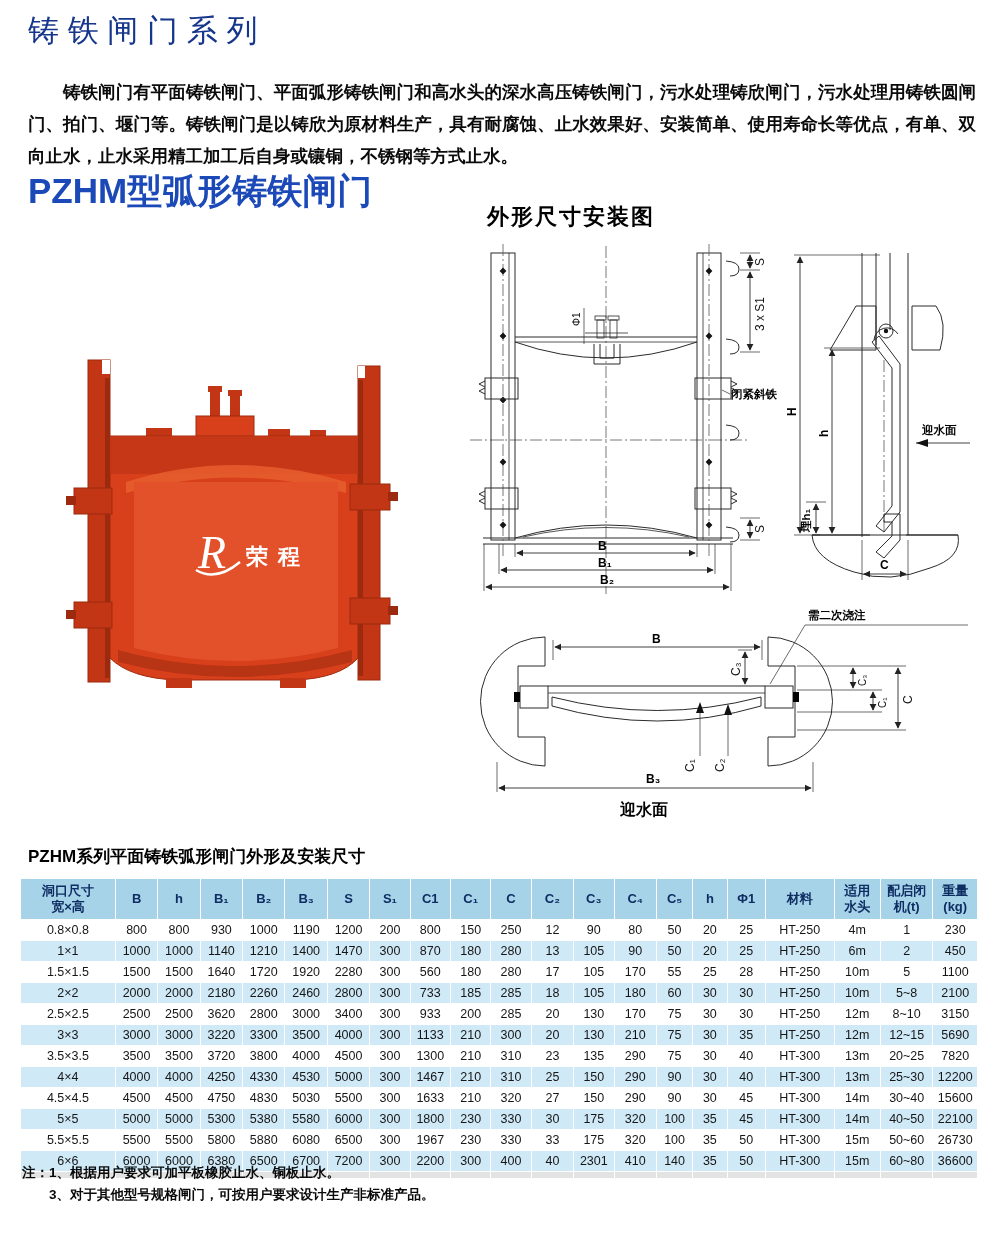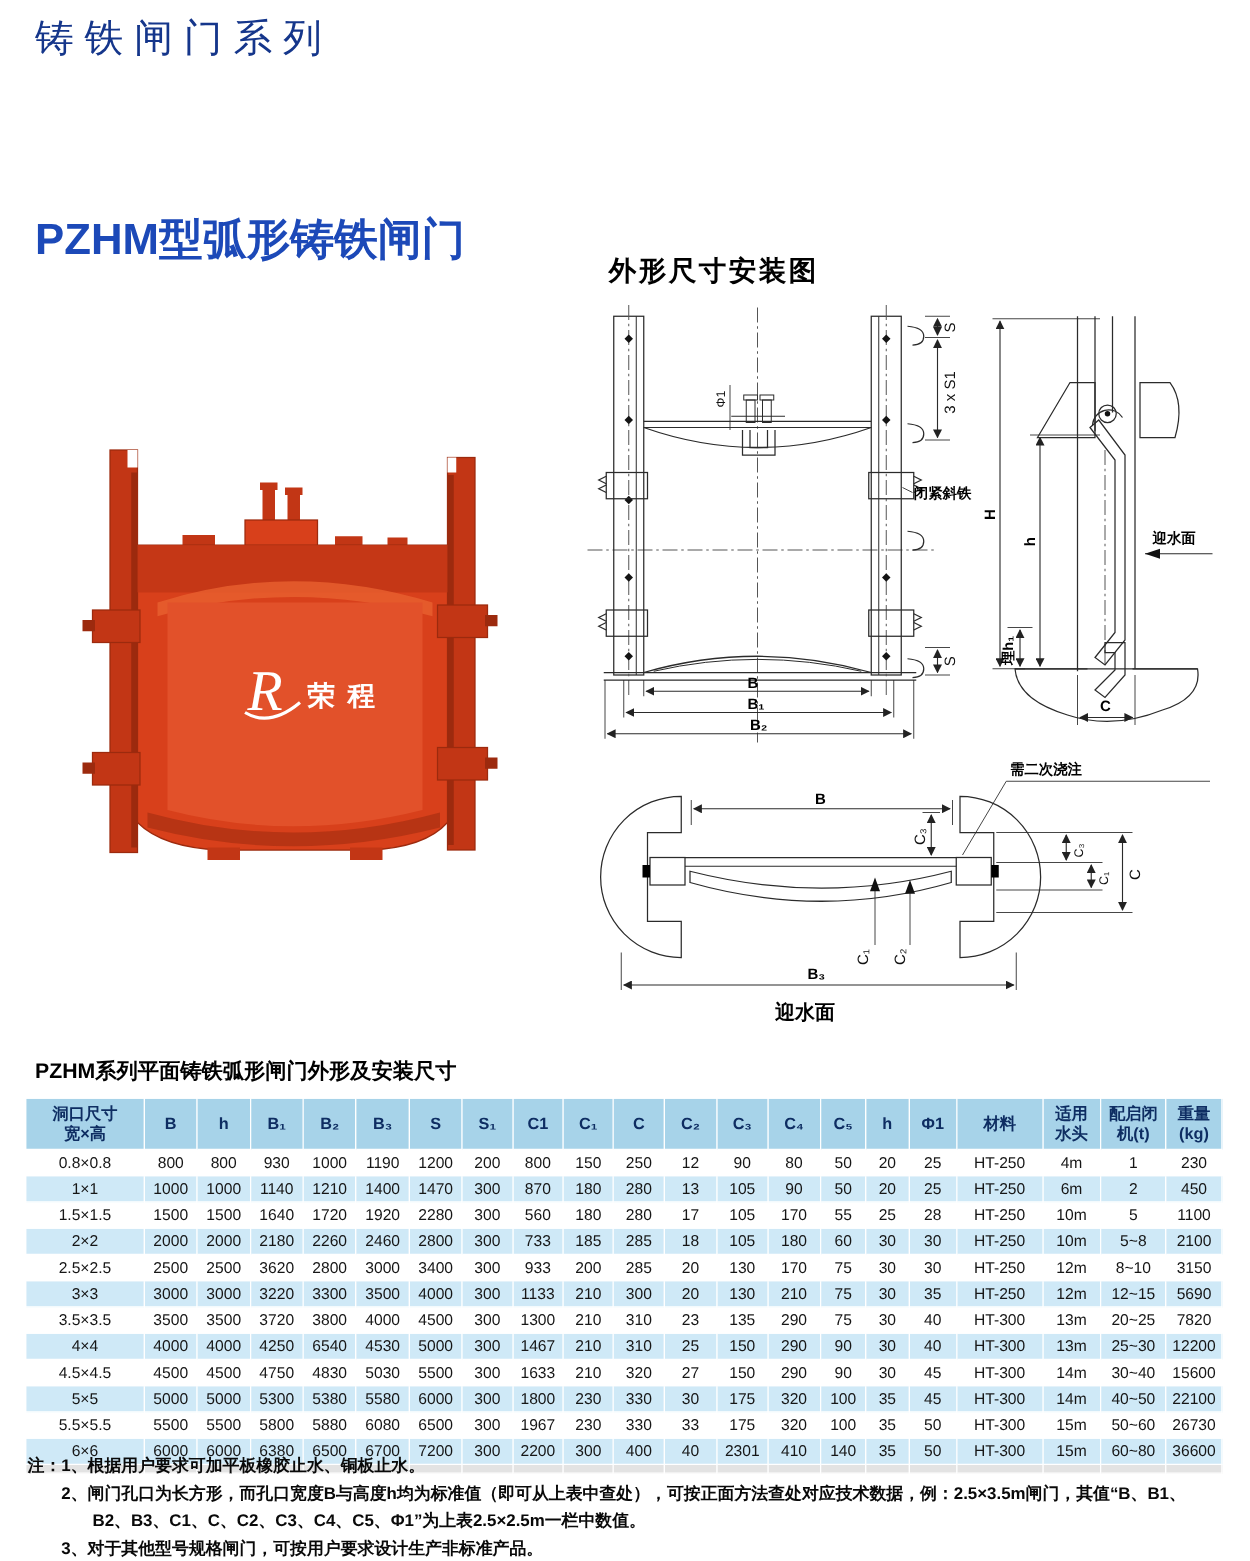--- a/index.html
+++ b/index.html
@@ -54,20 +54,21 @@
   .g-light{fill:var(--gate-red-light);}
   .g-stroke{stroke:var(--gate-red-dark);stroke-width:1;}
   .logo-w{fill:#fff;font-family:"Liberation Serif","DejaVu Serif",serif;}
 </style>
 </head>
 <body>
 
 <div class="page">
 
   <h1 class="main-title">铸铁闸门系列</h1>
+  <p class="intro">铸铁闸门有平面铸铁闸门、平面弧形铸铁闸门和高水头的深水高压铸铁闸门，污水处理铸欣闸门，污水处理用铸铁圆闸门、拍门、堰门等。铸铁闸门是以铸欣为原材料生产，具有耐腐蚀、止水效果好、安装简单、使用寿命长等优点，有单、双向止水，止水采用精工加工后自身或镶铜，不锈钢等方式止水。</p>
   <h2 class="section-title">PZHM型弧形铸铁闸门</h2>
   <div class="drawing-title">外形尺寸安装图</div>
 
   <svg class="gate-photo" viewBox="0 0 388 390">
     <g>
       <rect x="30" y="30" width="22" height="322" class="g-mid g-stroke"></rect>
       <rect x="44" y="30" width="8" height="14" fill="#fff"></rect>
       <rect x="47" y="48" width="5" height="300" class="g-dark"></rect>
     </g>
     <g>
@@ -607,21 +608,21 @@
           <td>HT-300</td>
           <td>13m</td>
           <td>20~25</td>
           <td>7820</td>
         </tr>
         <tr class="alt">
           <td>4×4</td>
           <td>4000</td>
           <td>4000</td>
           <td>4250</td>
-          <td>6540</td>
+          <td>4330</td>
           <td>4530</td>
           <td>5000</td>
           <td>300</td>
           <td>1467</td>
           <td>210</td>
           <td>310</td>
           <td>25</td>
           <td>150</td>
           <td>290</td>
           <td>90</td>
@@ -747,18 +748,17 @@
           <td></td>
           <td></td>
         </tr>
       </tbody>
   </table>
 
   <div class="notes">
     <div class="notes-label">注：</div>
     <div class="notes-items">
       <div class="note-item">1、根据用户要求可加平板橡胶止水、铜板止水。</div>
-      <div class="note-item hang">2、闸门孔口为长方形，而孔口宽度B与高度h均为标准值（即可从上表中查处），可按正面方法查处对应技术数据，例：2.5×3.5m闸门，其值“B、B1、B2、B3、C1、C、C2、C3、C4、C5、Φ1”为上表2.5×2.5m一栏中数值。</div>
       <div class="note-item">3、对于其他型号规格闸门，可按用户要求设计生产非标准产品。</div>
     </div>
   </div>
 
 </div>
 
 </body></html>

